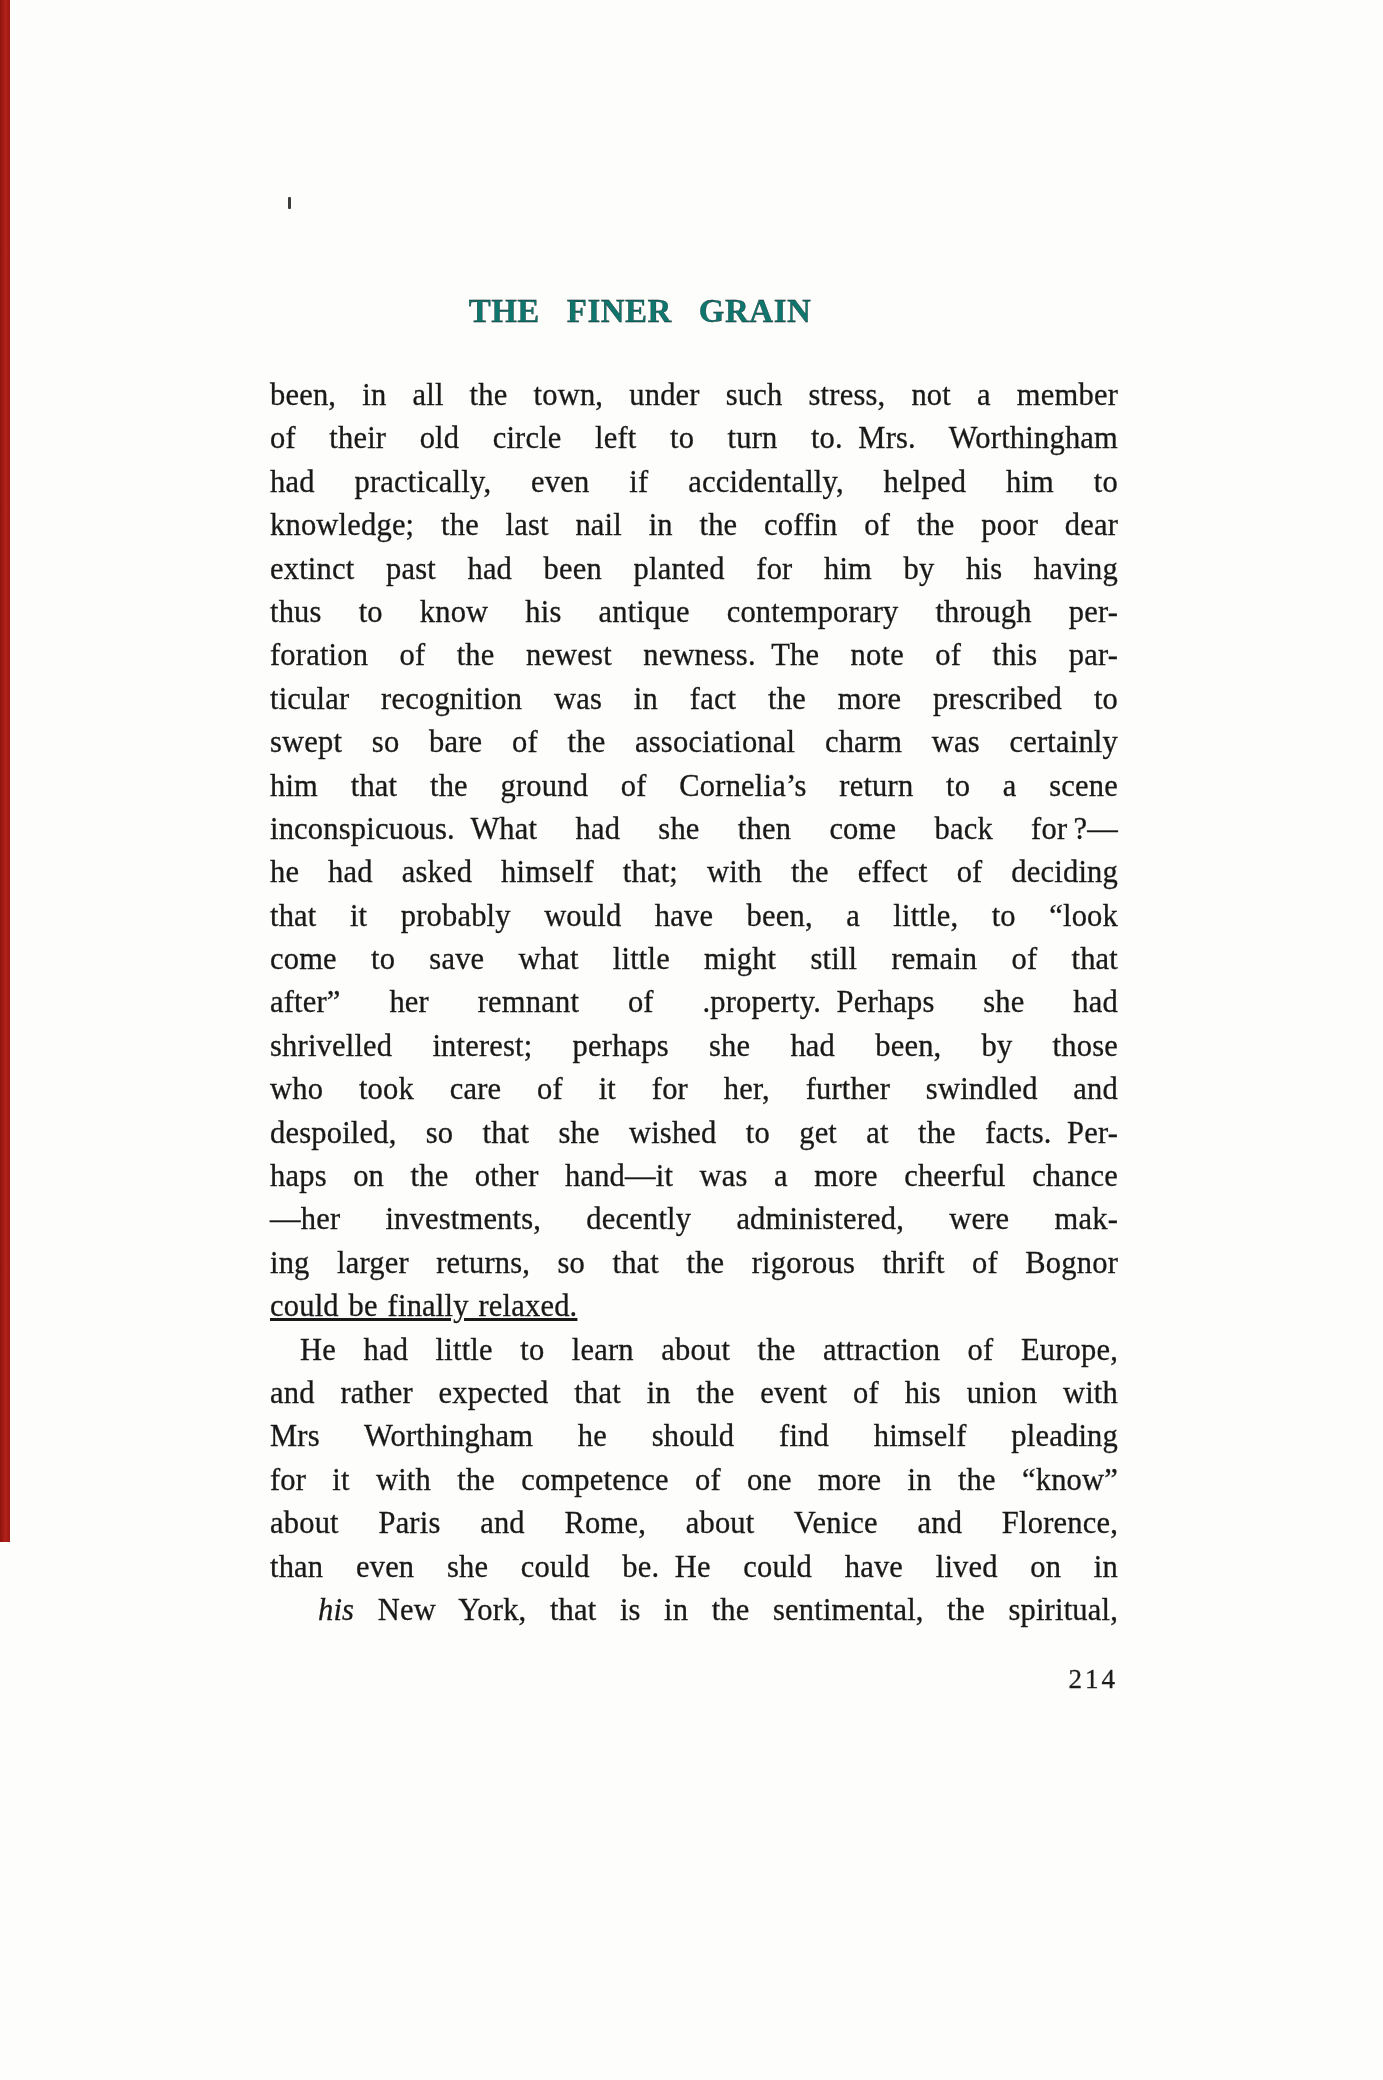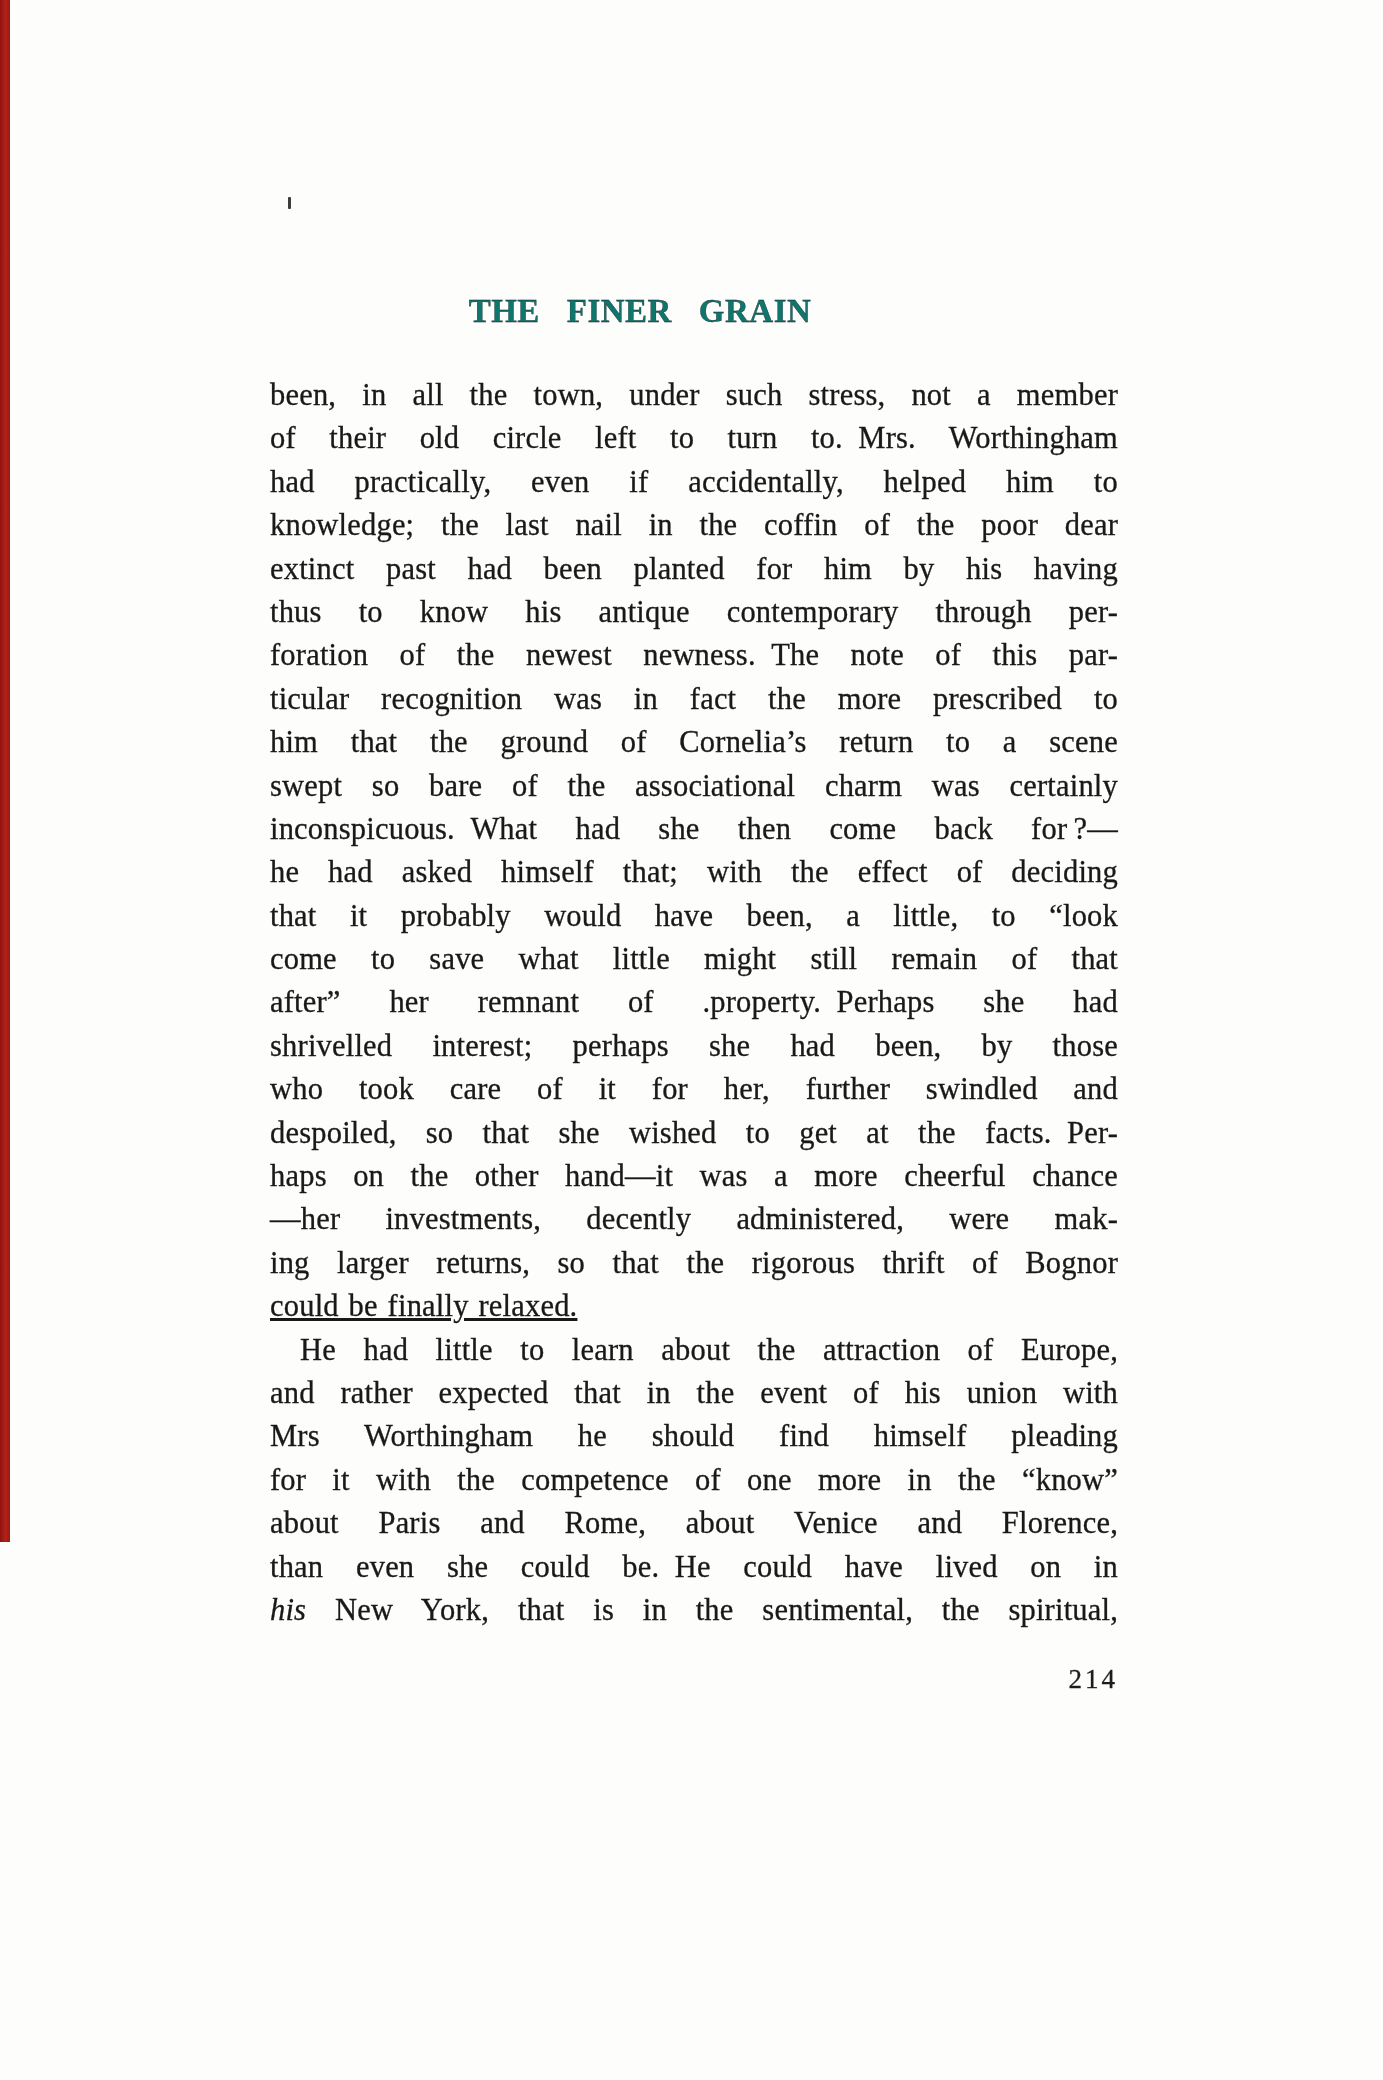--- a/index.html
+++ b/index.html
@@ -72,20 +72,21 @@
     text-align: left;
     text-align-last: left;
     text-decoration: underline;
   }
   .bline.indent {
     padding-left: 30px;
     width: 818px;
   }
   .bline .it {
     font-style: italic;
+    margin-left: 48px;
   }
   .page-number {
     position: absolute;
     left: 270px;
     top: 1664px;
     width: 848px;
     text-align: right;
     font-size: 27px;
     letter-spacing: 3px;
     color: #1d1d1d;
@@ -103,22 +104,22 @@
 
   <div class="body-block">
       <div class="bline"><span>been, in all the town, under such stress, not a member</span></div>
       <div class="bline"><span>of their old circle left to turn to. Mrs. Worthingham</span></div>
       <div class="bline"><span>had practically, even if accidentally, helped him to</span></div>
       <div class="bline"><span>knowledge; the last nail in the coffin of the poor dear</span></div>
       <div class="bline"><span>extinct past had been planted for him by his having</span></div>
       <div class="bline"><span>thus to know his antique contemporary through per-</span></div>
       <div class="bline"><span>foration of the newest newness. The note of this par-</span></div>
       <div class="bline"><span>ticular recognition was in fact the more prescribed to</span></div>
+      <div class="bline"><span>swept so bare of the associational charm was certainly</span></div>
       <div class="bline"><span>him that the ground of Cornelia’s return to a scene</span></div>
-      <div class="bline"><span>swept so bare of the associational charm was certainly</span></div>
       <div class="bline"><span>inconspicuous. What had she then come back for ?—</span></div>
       <div class="bline"><span>he had asked himself that; with the effect of deciding</span></div>
       <div class="bline"><span>that it probably would have been, a little, to “look</span></div>
       <div class="bline"><span>come to save what little might still remain of that</span></div>
       <div class="bline"><span>after” her remnant of .property. Perhaps she had</span></div>
       <div class="bline"><span>shrivelled interest; perhaps she had been, by those</span></div>
       <div class="bline"><span>who took care of it for her, further swindled and</span></div>
       <div class="bline"><span>despoiled, so that she wished to get at the facts. Per-</span></div>
       <div class="bline"><span>haps on the other hand—it was a more cheerful chance</span></div>
       <div class="bline"><span>—her investments, decently administered, were mak-</span></div>

